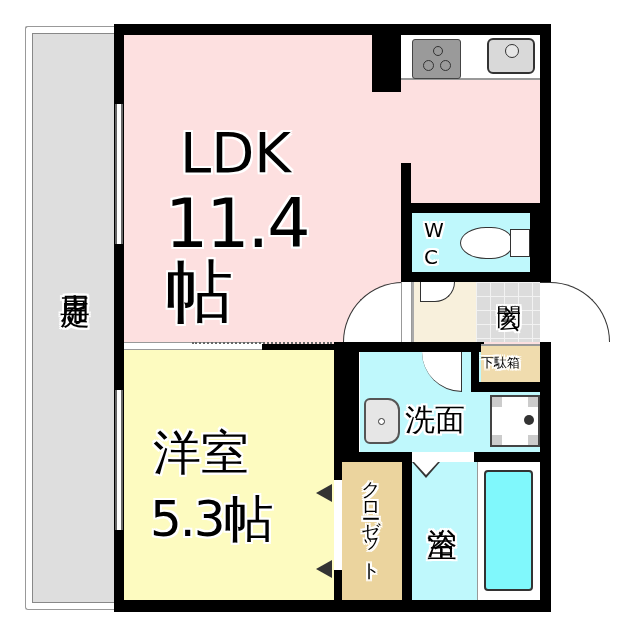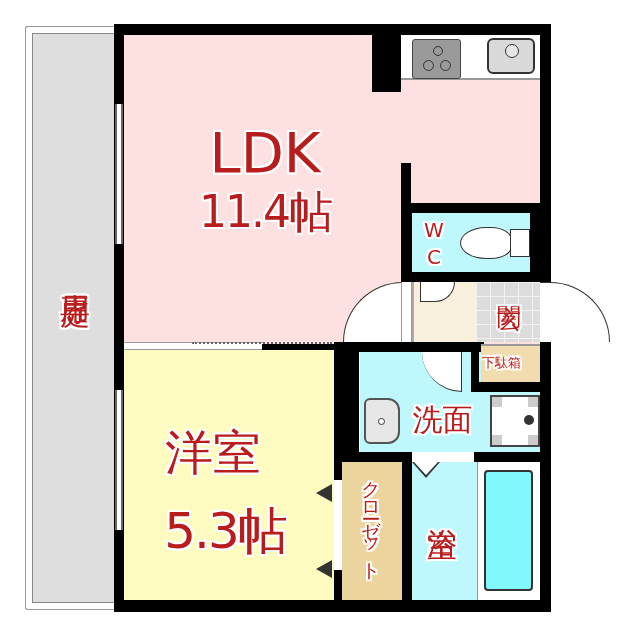--- a/index.html
+++ b/index.html
@@ -1,19 +1,19 @@
 <!DOCTYPE html>
 <html><head>
 <meta charset="utf-8">
 <style>
   html, body { margin:0; padding:0; background:#ffffff; }
   body { width:640px; height:635px; position:relative; overflow:hidden; font-family:"DejaVu Sans", sans-serif; }
   .abs { position:absolute; box-sizing:border-box; }
   .wall { background:#000; }
-  .lbl { color:#b91c1c; text-align:center; line-height:1; text-shadow:
+  .lbl { color:#000000; text-align:left; line-height:1; text-shadow:
       2px 0 0 #fff, -2px 0 0 #fff, 0 2px 0 #fff, 0 -2px 0 #fff,
       2px 2px 0 #fff, -2px -2px 0 #fff, 2px -2px 0 #fff, -2px 2px 0 #fff; }
   .vtext { writing-mode: vertical-rl; text-orientation: upright; }
   .tile { background-color:#dcdcdc;
       background-image:
         linear-gradient(#f2f2f2 1px, transparent 1px),
         linear-gradient(90deg, #f2f2f2 1px, transparent 1px);
       background-size: 14px 14px; }
 </style>
 </head>
@@ -39,21 +39,21 @@
 </div>
 <div class="abs" style="left:487px;top:38px;width:48px;height:36px;background:#d9d9d9;border:2px solid #333;border-radius:6px;">
   <div class="abs" style="left:16px;top:4px;width:14px;height:14px;border:1px solid #333;border-radius:50%;background:#e6e6e6;"></div>
 </div>
 
 <div class="abs wall" style="left:372px;top:35px;width:29px;height:57px;"></div>
 
 <div class="abs wall" style="left:401px;top:163px;width:10px;height:40px;"></div>
 
 <div class="abs lbl" style="left:180px;top:125px;width:170px;font-size:56px;">LDK</div>
-<div class="abs lbl" style="left:165px;top:190px;width:200px;font-size:44px;letter-spacing:-2px;">11.4帖</div>
+<div class="abs lbl" style="left:165px;top:190px;width:200px;font-size:68px;letter-spacing:-2px;">11.4帖</div>
 
 <div class="abs" style="left:115px;top:104px;width:8px;height:140px;background:#fff;border-left:2px solid #666;border-right:2px solid #666;"></div>
 
 <div class="abs wall" style="left:401px;top:203px;width:140px;height:10px;"></div>
 <div class="abs wall" style="left:401px;top:203px;width:11px;height:80px;"></div>
 <div class="abs wall" style="left:401px;top:272px;width:140px;height:10px;"></div>
 <div class="abs wall" style="left:530px;top:203px;width:11px;height:80px;"></div>
 <div class="abs" style="left:412px;top:213px;width:118px;height:59px;background:#bff8fc;"></div>
 <div class="abs lbl" style="left:424px;top:220px;width:20px;font-size:20px;">W</div>
 <div class="abs lbl" style="left:424px;top:247px;width:20px;font-size:20px;">C</div>
@@ -71,21 +71,21 @@
 
 <div class="abs" style="left:343px;top:282px;width:60px;height:60px;border:1px solid #333;border-right:none;border-bottom:none;border-radius:60px 0 0 0;background:#fff;"></div>
 <div class="abs" style="left:401px;top:282px;width:11px;height:60px;background:#fff;border-left:1px solid #999;border-right:1px solid #999;"></div>
 
 <div class="abs" style="left:124px;top:342px;width:140px;height:8px;background:#fff;border-top:1px solid #999;border-bottom:1px solid #999;"></div>
 <div class="abs" style="left:192px;top:342px;width:140px;height:3px;border-top:2px dotted #666;"></div>
 <div class="abs wall" style="left:262px;top:344px;width:80px;height:8px;"></div>
 
 <div class="abs" style="left:124px;top:350px;width:210px;height:250px;background:#fdfbc0;"></div>
 <div class="abs lbl" style="left:153px;top:428px;width:120px;font-size:48px;">洋室</div>
-<div class="abs lbl" style="left:150px;top:506px;width:150px;font-size:50px;letter-spacing:-2px;">5.3帖</div>
+<div class="abs lbl" style="left:150px;top:494px;width:150px;font-size:50px;letter-spacing:-2px;">5.3帖</div>
 
 <div class="abs" style="left:115px;top:390px;width:8px;height:140px;background:#fff;border-left:2px solid #666;border-right:2px solid #666;"></div>
 
 <div class="abs wall" style="left:334px;top:342px;width:25px;height:270px;"></div>
 
 <div class="abs wall" style="left:334px;top:452px;width:78px;height:10px;"></div>
 <div class="abs" style="left:342px;top:462px;width:60px;height:138px;background:#ebd49e;"></div>
 <div class="abs" style="left:334px;top:480px;width:8px;height:90px;background:#fff;"></div>
 <div class="abs" style="left:316px;top:484px;width:0;height:0;border-top:9px solid transparent;border-bottom:9px solid transparent;border-right:16px solid #333;"></div>
 <div class="abs" style="left:316px;top:560px;width:0;height:0;border-top:9px solid transparent;border-bottom:9px solid transparent;border-right:16px solid #333;"></div>

